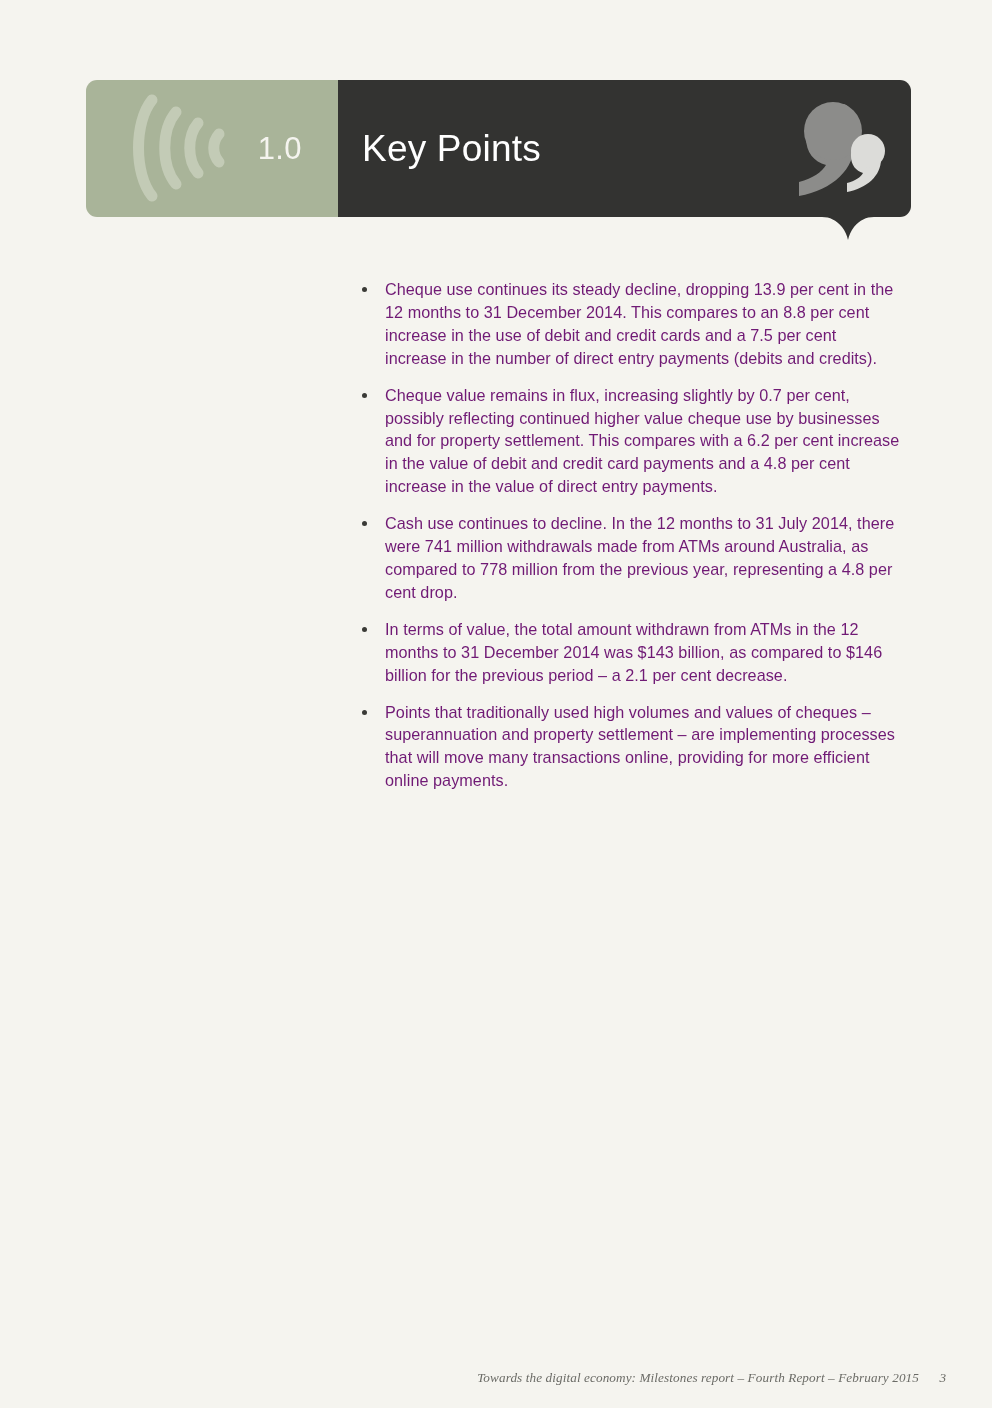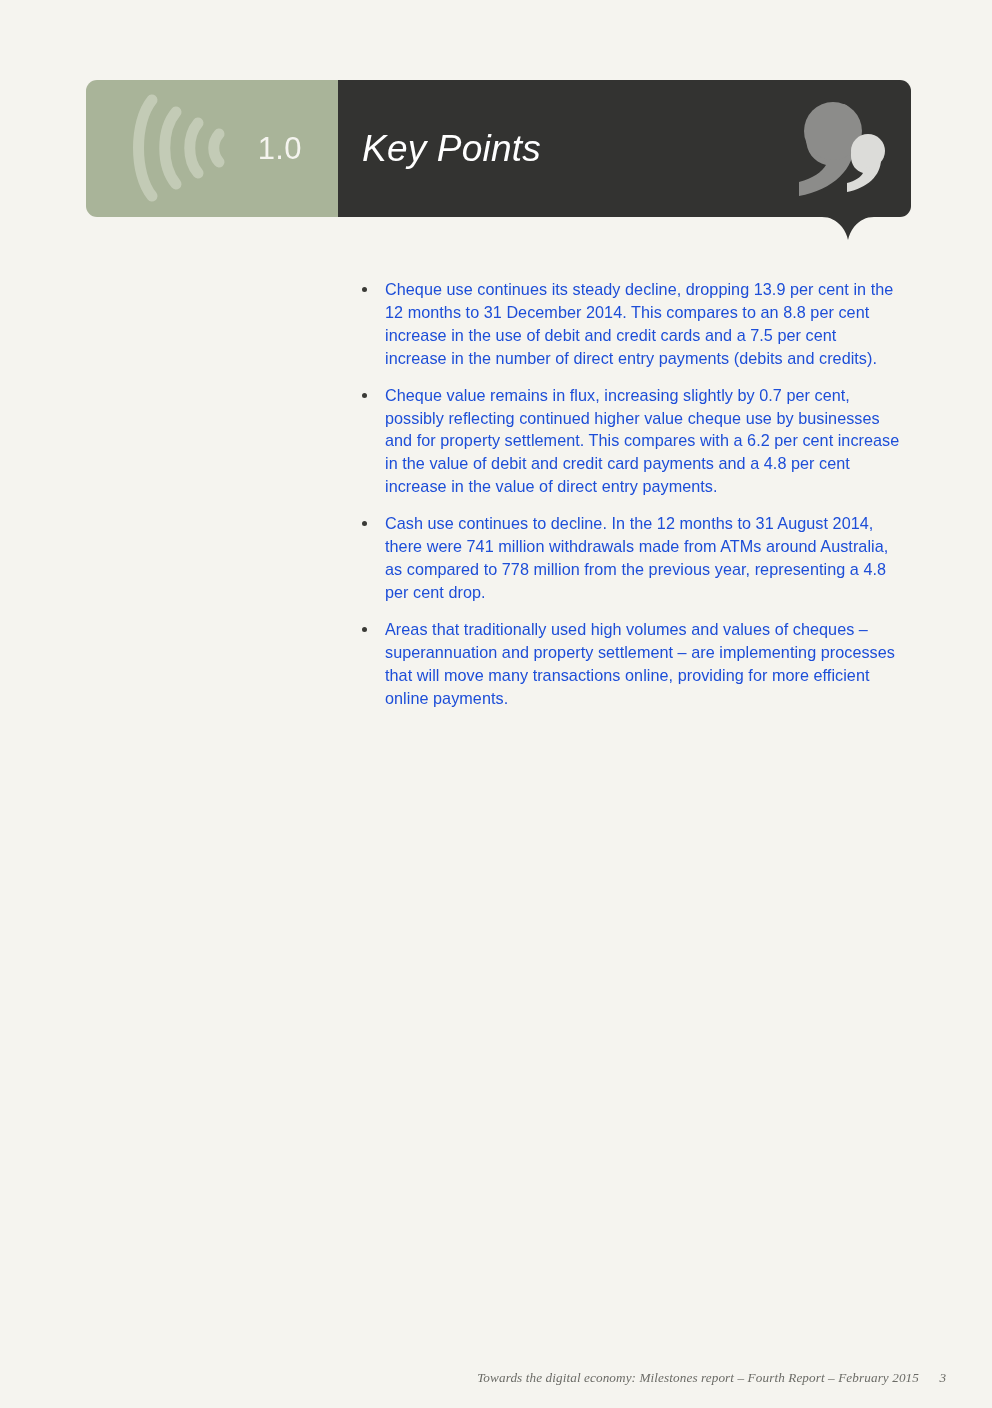--- a/index.html
+++ b/index.html
@@ -83,21 +83,20 @@
     position: absolute;
     left: 276px;
     top: 0;
     height: 137px;
     display: flex;
     align-items: center;
     color: #ffffff;
     font-size: 37px;
     font-weight: 300;
     letter-spacing: 0.2px;
-    font-style: italic;
   }
 
   .quote-mark {
     position: absolute;
     right: 18px;
     top: 18px;
     width: 104px;
     height: 104px;
   }
 
@@ -129,21 +128,21 @@
     top: 9px;
     width: 5px;
     height: 5px;
     border-radius: 50%;
     background: #3a3a36;
   }
 
   .bullet-text {
     display: block;
     margin-left: 23px;
-    color: #1d4ed8;
+    color: #701a75;
     font-size: 16.2px;
     line-height: 22.9px;
     letter-spacing: 0.05px;
     font-weight: 400;
   }
 
   
   .footer {
     position: absolute;
     left: 0;
@@ -217,27 +216,31 @@
 
     <div class="bullet-row">
       <span class="bullet-dot"></span>
       <span class="bullet-text">Cheque value remains in flux, increasing slightly by 0.7 per cent, possibly reflecting continued higher value cheque use by businesses and for property settlement. This compares with a 6.2 per cent increase in the value of debit and credit card payments and a 4.8 per cent increase in the value of direct entry payments.</span>
     </div>
 
 
 
     <div class="bullet-row">
       <span class="bullet-dot"></span>
-      <span class="bullet-text">Cash use continues to decline. In the 12 months to 31 August 2014, there were 741 million withdrawals made from ATMs around Australia, as compared to 778 million from the previous year, representing a 4.8 per cent drop.</span>
-    </div>
-
-
-    <div class="bullet-row">
-      <span class="bullet-dot"></span>
-      <span class="bullet-text">Areas that traditionally used high volumes and values of cheques – superannuation and property settlement – are implementing processes that will move many transactions online, providing for more efficient online payments.</span>
+      <span class="bullet-text">Cash use continues to decline. In the 12 months to 31 July 2014, there were 741 million withdrawals made from ATMs around Australia, as compared to 778 million from the previous year, representing a 4.8 per cent drop.</span>
+    </div>
+
+    <div class="bullet-row">
+      <span class="bullet-dot"></span>
+      <span class="bullet-text">In terms of value, the total amount withdrawn from ATMs in the 12 months to 31 December 2014 was $143 billion, as compared to $146 billion for the previous period – a 2.1 per cent decrease.</span>
+    </div>
+
+    <div class="bullet-row">
+      <span class="bullet-dot"></span>
+      <span class="bullet-text">Points that traditionally used high volumes and values of cheques – superannuation and property settlement – are implementing processes that will move many transactions online, providing for more efficient online payments.</span>
     </div>
 
 
 
   </div>
 
   <div class="footer">
     <span class="footer-text">Towards the digital economy: Milestones report – Fourth Report – February 2015</span>
     <span class="footer-page">3</span>
   </div>

